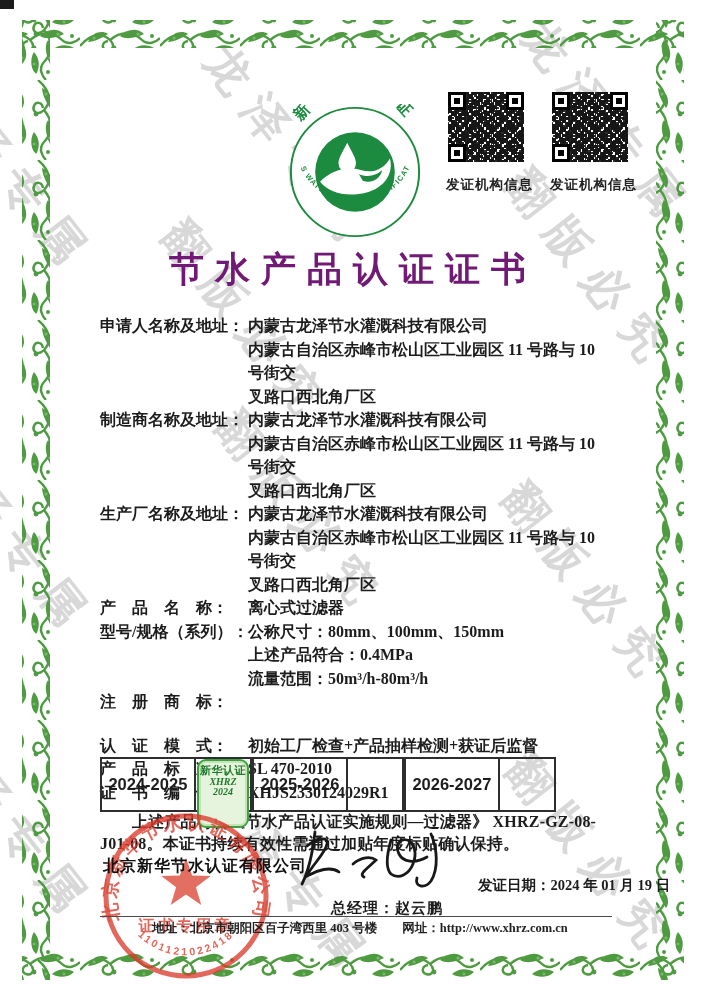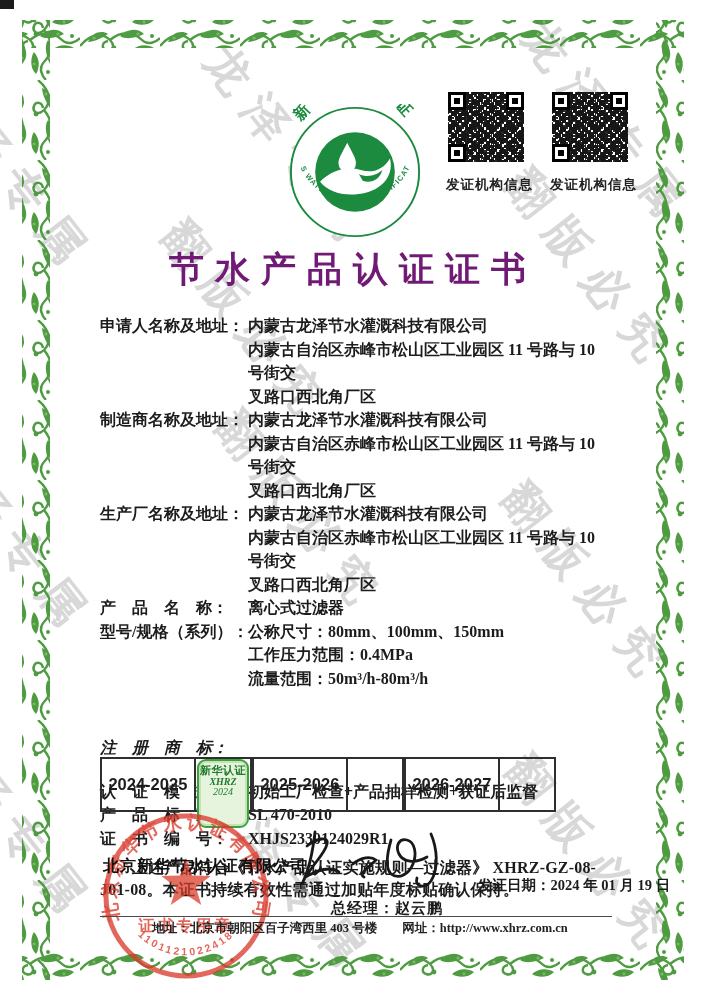--- a/index.html
+++ b/index.html
@@ -30,36 +30,36 @@
   .f-tl{left:0;top:0}.f-tr{right:0;top:0}.f-bl{left:0;bottom:0}
   .qr-label{margin-top:14px;font-size:13.5px;font-weight:700;letter-spacing:1px;color:#222;white-space:nowrap;}
   
   .title{position:absolute;left:0;right:0;top:246px;z-index:4;text-align:center;
          font-size:35px;font-weight:700;letter-spacing:11px;color:#701a75;}
   
   .content{position:absolute;left:100px;top:314px;width:514px;z-index:4;font-size:16px;line-height:23.5px;}
   .row{display:flex;}
   .lbl{width:148px;flex:0 0 148px;font-weight:600;white-space:nowrap;}
   .val{flex:1;font-weight:600;}
-  .gap-xl{margin-top:46px;font-style:italic;}
+  .gap-xl{}
   .gap-md{margin-top:20px;}
   .statement{margin-top:7px;font-weight:600;line-height:21.5px;text-indent:2em;letter-spacing:.2px;}
   
   .boxes{position:absolute;left:100px;top:757px;z-index:4;display:flex;}
   .ybox{position:relative;width:152px;height:55px;border:2px solid #2e2e2e;box-sizing:border-box;display:flex;}
   .ybox+.ybox{}
   .ycell{width:62%;display:flex;align-items:center;justify-content:center;
          font-family:"Liberation Sans",sans-serif;font-weight:700;font-size:16.5px;color:#1d1d1d;}
   .ycell2{flex:1;border-left:2px solid #2e2e2e;}
   .sticker{position:absolute;left:95px;top:0px;width:52px;height:69px;border:2.5px solid #3da042;border-radius:9px;
            background:#e7f4dd;box-shadow:inset 0 0 0 2px #c4e4b4;box-sizing:border-box;text-align:center;
            color:#1f7a2d;line-height:1.05;padding-top:4px;}
   .st1{font-size:11px;font-weight:700;letter-spacing:.5px;}
   .st2{font-size:10px;font-weight:700;font-style:italic;}
-  .st3{font-size:10px;font-weight:400;font-style:italic;}
+  .st3{font-size:10px;font-weight:700;font-style:italic;}
   
   .stamp{position:absolute;left:100px;top:810px;z-index:5;opacity:.9;}
   .company-print{position:absolute;left:103px;top:856px;z-index:6;font-size:16px;font-weight:600;
                  letter-spacing:1px;color:#101010;white-space:nowrap;}
   .signature{position:absolute;left:297px;top:824px;z-index:6;}
   .gm{position:absolute;left:331px;top:899px;z-index:6;font-size:15px;font-weight:600;letter-spacing:1px;}
   .dates{position:absolute;left:478px;top:874px;z-index:6;font-size:14.5px;font-weight:700;line-height:22px;white-space:nowrap;}
   .rule{position:absolute;left:100px;top:916px;width:512px;border-top:1.5px solid #4a4a4a;z-index:6;}
   .footer{position:absolute;left:80px;top:920px;width:560px;z-index:6;text-align:center;font-size:12.5px;
           font-weight:700;color:#222;white-space:nowrap;}
@@ -207,21 +207,21 @@
     <div class="row">
       <div class="lbl">产　品　名　称：</div>
       <div class="val">
           <div>离心式过滤器</div>
         </div>
     </div>
     <div class="row">
       <div class="lbl">型号/规格（系列）：</div>
       <div class="val">
         <div>公称尺寸：80mm、100mm、150mm</div>
-          <div>工作压力范围：0.4MPa</div>
+          <div>上述产品符合：0.4MPa</div>
           <div>流量范围：50m³/h-80m³/h</div>
       </div>
     </div>
     <div class="row gap-xl">
       <div class="lbl">注　册　商　标：</div>
       <div class="val">
           <div></div>
         </div>
     </div>
     <div class="row gap-md">

